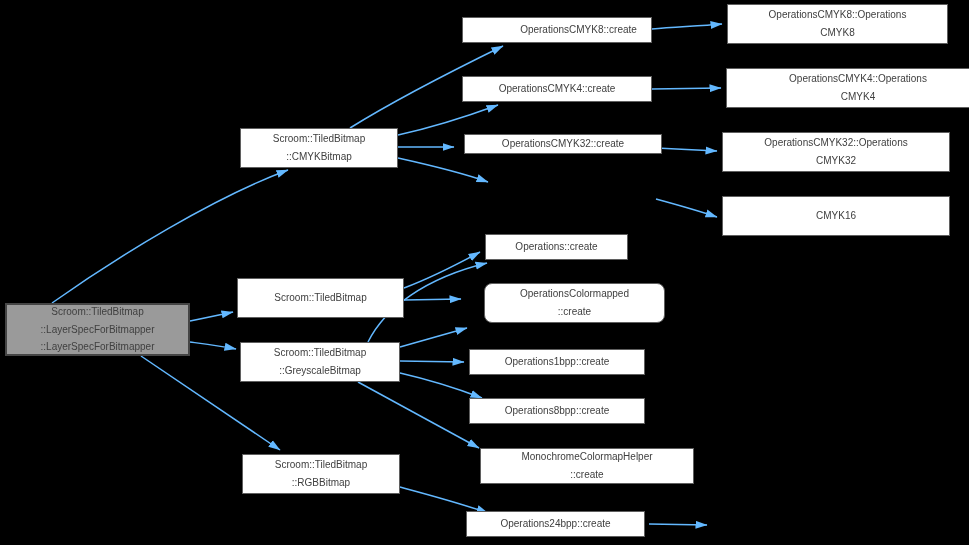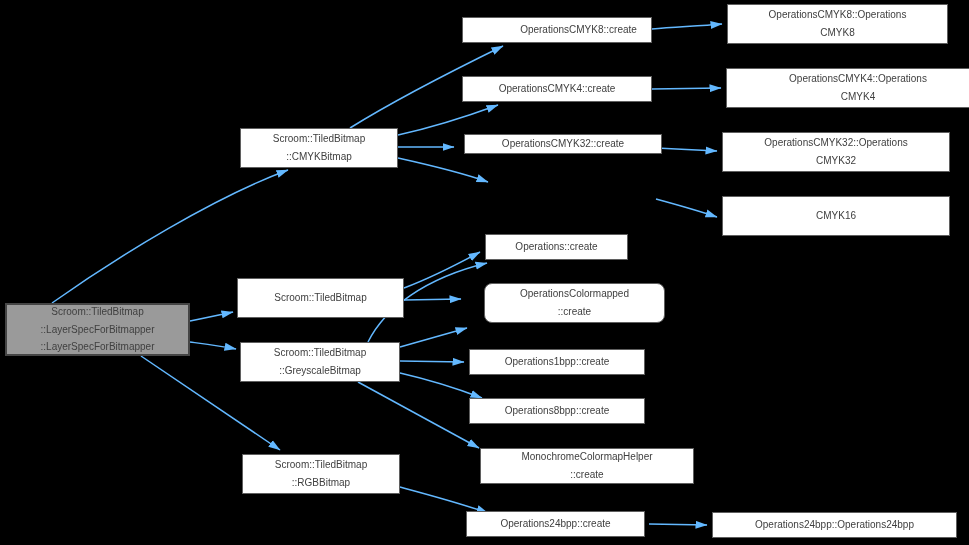--- a/index.html
+++ b/index.html
@@ -145,17 +145,14 @@
 
   <div class="node" style="left:722px;top:132px;width:228px;height:40px;">
     <span class="ln">OperationsCMYK32::Operations</span>
     <span class="ln">CMYK32</span>
   </div>
 
   <div class="node" style="left:722px;top:196px;width:228px;height:40px;">
     <span class="ln">CMYK16</span>
   </div>
 
-  <div class="node" style="left:712px;top:512px;width:245px;height:26px;">
-    <span class="ln">Operations24bpp::Operations24bpp</span>
-  </div>
 
 </div>
 
 </body></html>

